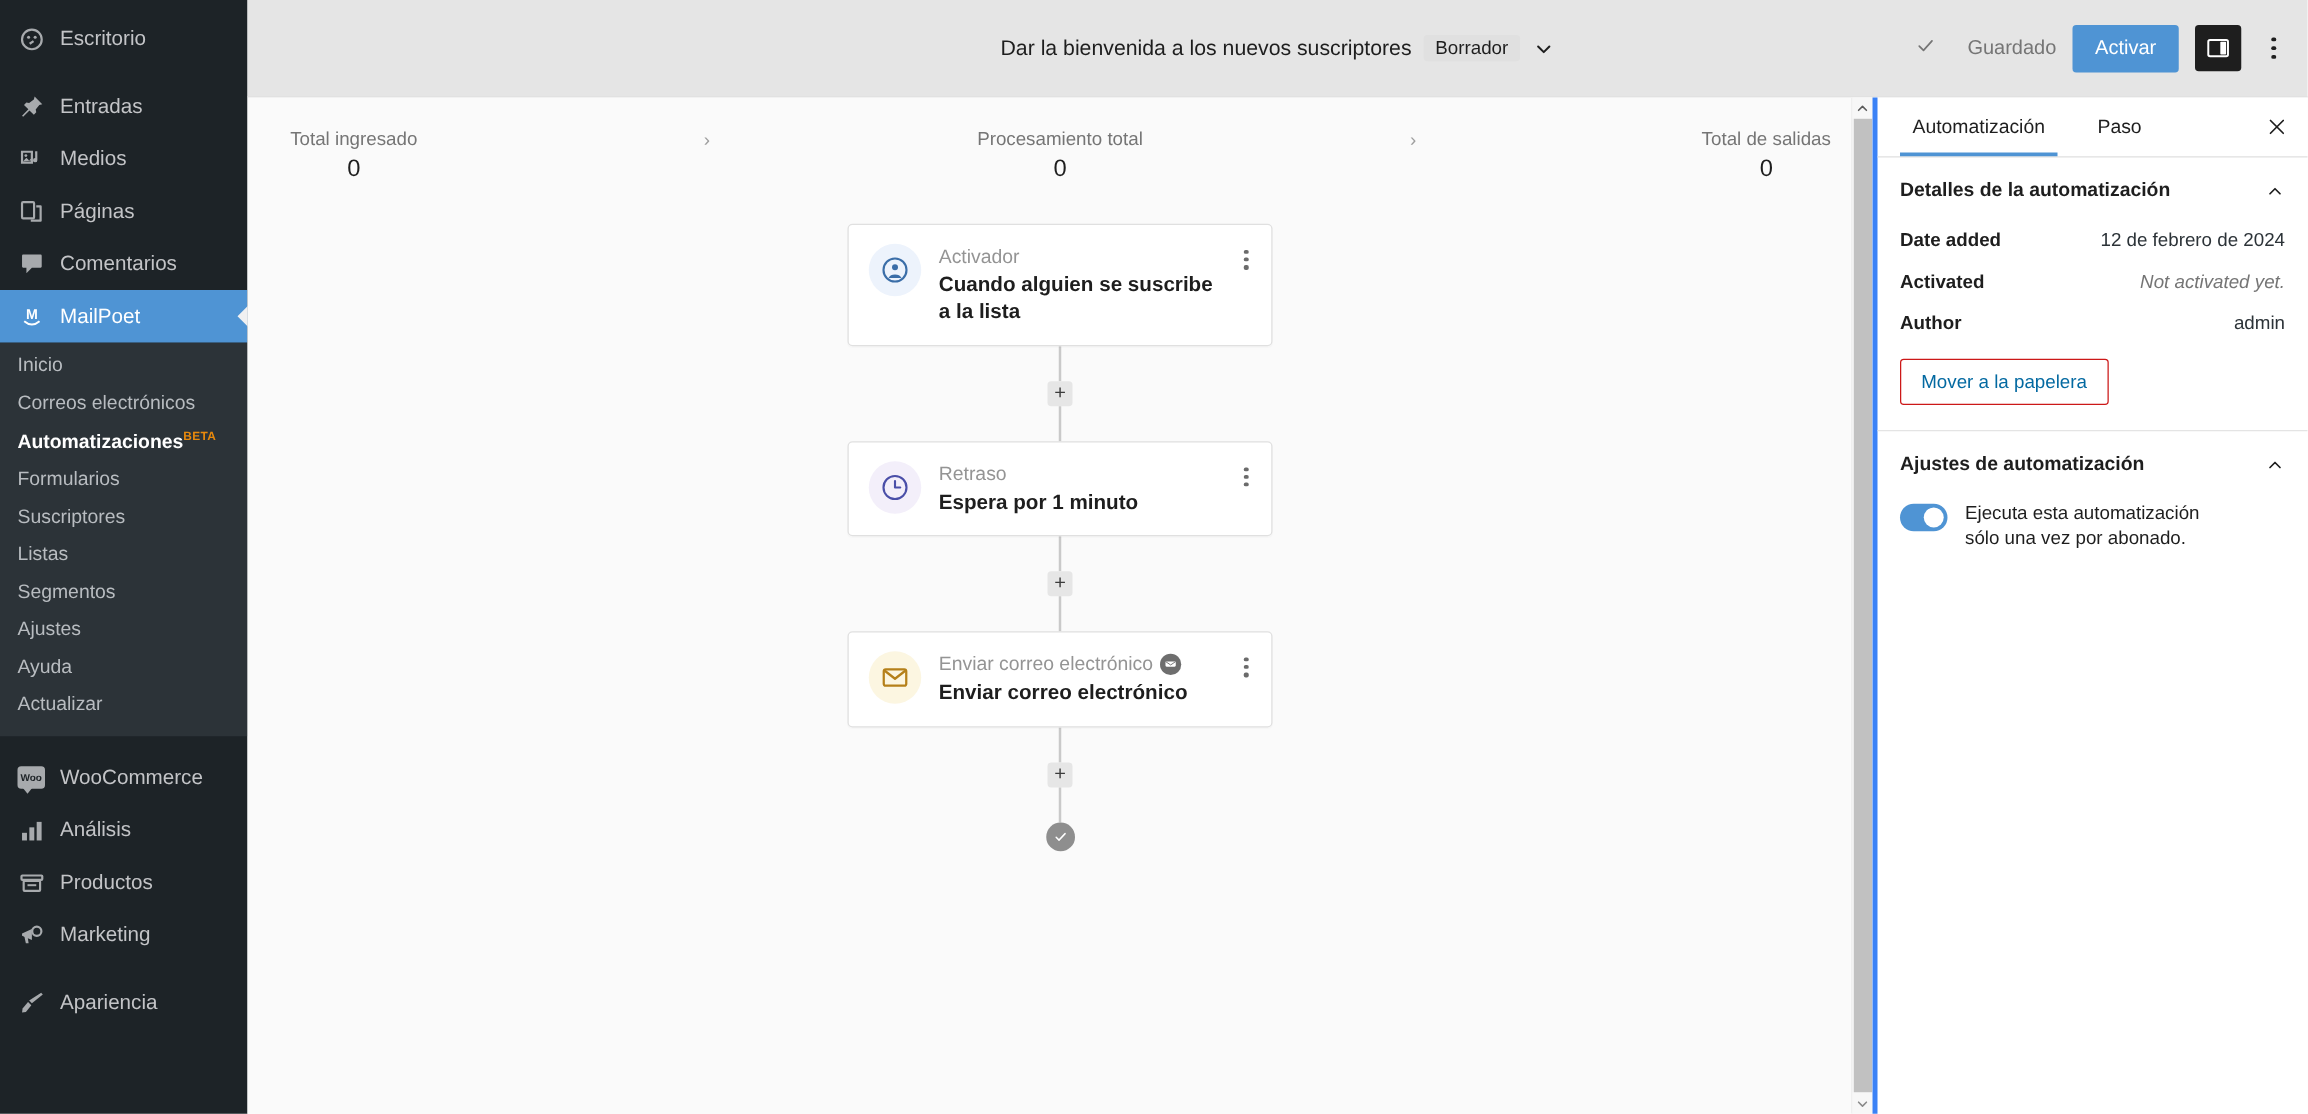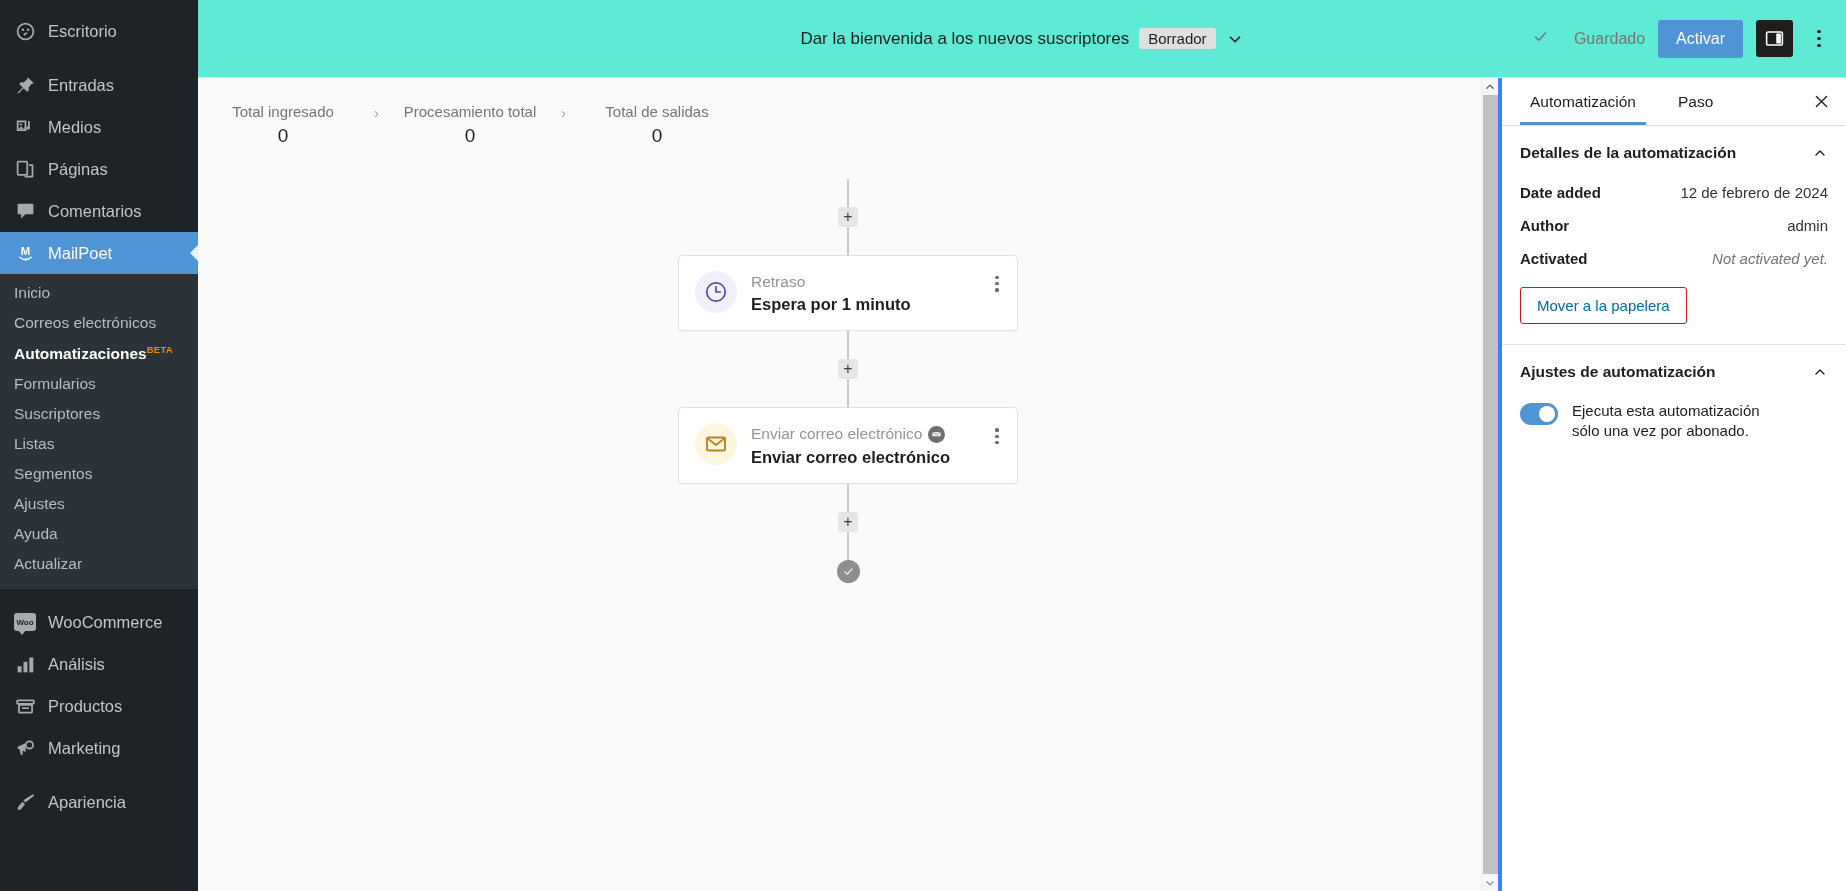--- a/index.html
+++ b/index.html
@@ -48,21 +48,21 @@
     position:relative;
   }
   .woo-badge::after{
     content:"";position:absolute;bottom:-4px;left:4px;border-left:4px solid transparent;
     border-right:4px solid transparent;border-top:5px solid #a7aaad;
   }
 
   
   #topbar{
     position:absolute; left:198px; top:0; right:0; height:78px;
-    background:#5eead4; border-bottom:1px solid #e0e0e0;
+    background:#e5e5e5; border-bottom:1px solid #e0e0e0;
     display:flex; align-items:center;
   }
   #topbar-center{
     position:absolute; left:0; right:0; top:0; height:77px;
     display:flex; align-items:center; justify-content:center; gap:10px;
     pointer-events:none;
   }
   #topbar-center > *{ pointer-events:auto; }
   .doc-title{ font-size:17px; color:#1e1e1e; }
   .status-chip{
@@ -91,21 +91,21 @@
     align-items:center;justify-content:center;gap:3.5px;cursor:pointer;
   }
   .kebab-top i{ width:3.5px;height:3.5px;border-radius:50%;background:#1e1e1e;display:block; }
 
   
   #canvas{
     position:absolute; left:198px; top:78px; right:348px; bottom:0;
     background:#fafafa; overflow:hidden;
   }
   #stats{
-    display:flex; align-items:flex-start; justify-content:flex-start;
+    display:flex; align-items:flex-start; justify-content:space-between;
     gap:0px; margin-top:25px;
   }
   .stat{ text-align:center; min-width:170px; }
   .stat-label{ font-size:15px; color:#757575; }
   .stat-value{ font-size:19px; color:#1e1e1e; margin-top:5px; }
   .stat-sep{ color:#9e9e9e; font-size:15px; padding:0 6px; margin-top:1px; }
 
   #flow{ margin-top:32px; display:flex; flex-direction:column; align-items:center; }
   .node{
     width:340px; background:#fff; border:1px solid #e0e0e0; border-radius:4px;
@@ -396,20 +396,40 @@
     </div>
     <div class="stat-sep">›</div>
     <div class="stat">
       <div class="stat-label">Total de salidas</div>
       <div class="stat-value">0</div>
     </div>
   </div>
 
   <div id="flow">
 
+    <div class="node">
+      <span class="avatar av-blue">
+        <svg viewBox="0 0 24 24" width="24" height="24">
+            <circle cx="12" cy="12" r="9.2" fill="none" stroke="#3b6ea8" stroke-width="1.7"></circle>
+            <circle cx="12" cy="9.8" r="2.4" fill="#3b6ea8"></circle>
+            <path d="M6.8 18.4 a5.6 4.4 0 0 1 10.4 0" fill="#3b6ea8"></path>
+          </svg>
+      </span>
+      <span class="node-text">
+        <span class="node-kind">
+            <span>Activador</span>
+          </span>
+        <div class="node-title">Cuando alguien se suscribe a la lista</div>
+      </span>
+      <span class="kebab">
+          <i></i>
+          <i></i>
+          <i></i>
+        </span>
+    </div>
 
     <div class="edge" style="height:28px"></div>
     <div class="plus">+</div>
     <div class="edge" style="height:28px"></div>
 
     <div class="node">
       <span class="avatar av-purple">
         <svg viewBox="0 0 24 24" width="24" height="24">
             <circle cx="12" cy="12" r="9.2" fill="none" stroke="#4a4fa8" stroke-width="1.7"></circle>
             <path d="M12 6.8 V12 H16.2" fill="none" stroke="#4a4fa8" stroke-width="1.7" stroke-linecap="round" stroke-linejoin="round"></path>
@@ -503,26 +523,26 @@
           <path d="M5 12.5 L10 7.5 L15 12.5" fill="none" stroke="#1e1e1e" stroke-width="1.7" stroke-linecap="round" stroke-linejoin="round"></path>
         </svg>
     </span>
   </div>
 
   <div class="kv">
     <span class="kv-k">Date added</span>
     <span class="kv-v">12 de febrero de 2024</span>
   </div>
   <div class="kv">
+    <span class="kv-k">Activated</span>
+    <span class="kv-v muted">Not activated yet.</span>
+  </div>
+  <div class="kv">
     <span class="kv-k">Author</span>
     <span class="kv-v">admin</span>
-  </div>
-  <div class="kv">
-    <span class="kv-k">Activated</span>
-    <span class="kv-v muted">Not activated yet.</span>
   </div>
 
   <button class="btn-trash">Mover a la papelera</button>
 
   <div class="panel-div"></div>
 
   <div class="sect-head">
     <span class="sect-title">Ajustes de automatización</span>
     <span class="caret">
       <svg viewBox="0 0 20 20" width="16" height="16">

